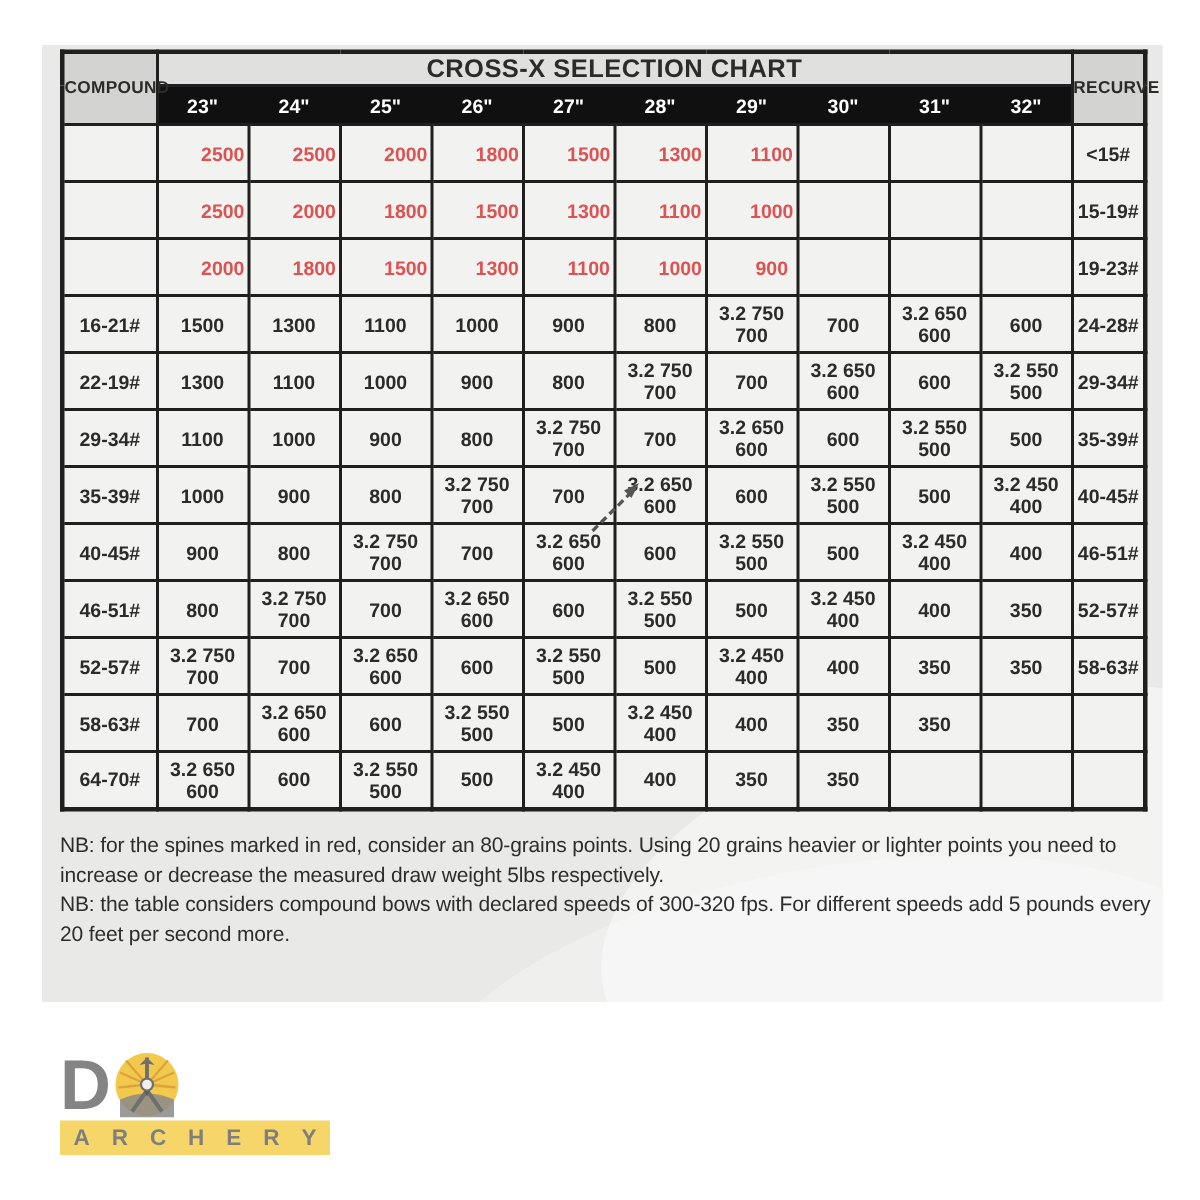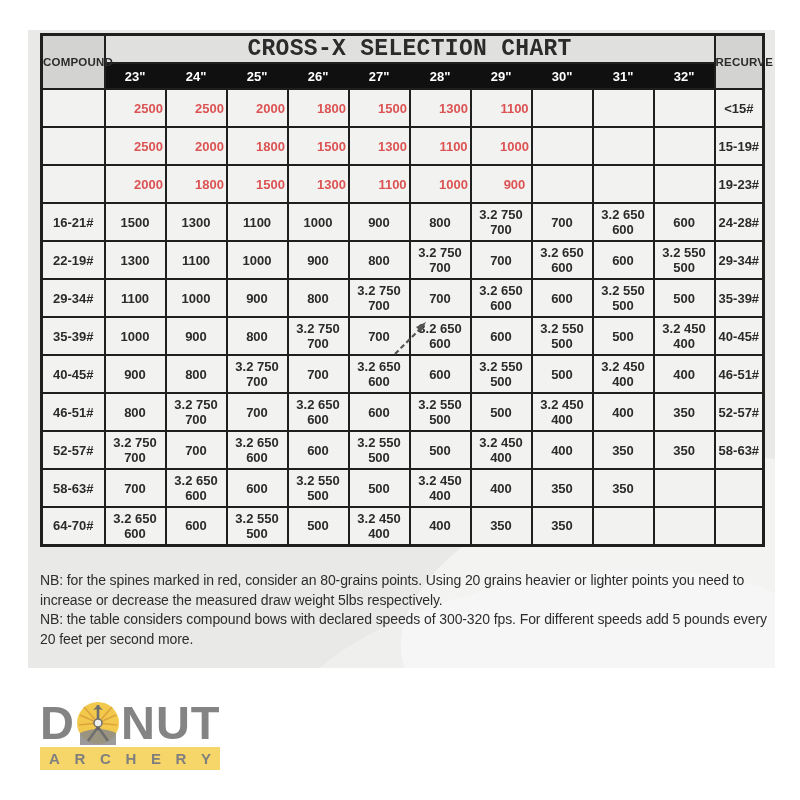--- a/index.html
+++ b/index.html
@@ -37,41 +37,40 @@
   table.spine col.c-recurve{width:49px;}
   table.spine th, table.spine td{
     border:2px solid var(--border);
     text-align:center; vertical-align:middle;
     font-weight:bold; color:var(--ink);
   }
   th.compound-hdr, th.recurve-hdr{
     background:var(--hdrgray); font-size:11.5px; letter-spacing:0.2px;margin-left:44px;
   }
   th.title-cell{
-    background:var(--titlebg); font-size:23px; letter-spacing:0.3px;
-    height:21px; color:#111;font-family:Liberation Mono, monospace;
+    background:var(--titlebg); font-size:17px; letter-spacing:0.3px;
+    height:21px; color:#111;
   }
   tr.band-row th{
     background:var(--band); color:#ffffff; font-size:13px;
     height:26px; border-color:var(--band); border-bottom-color:var(--border);
   }
   td.spine-cell, td.compound-cell, td.recurve-cell{
     background:var(--cell); font-size:13px; height:38px;
     white-space:pre-line; line-height:15px;
   }
   tr.red td.spine-cell{ color:var(--red);padding-left:27px; }
   .arrow-note{
     position:absolute; left:388px; top:314px; width:46px; height:46px;
     pointer-events:none;
   }
   .notes{
     position:absolute; left:40px; top:554px; width:732px;
     font-size:14px; line-height:19.5px; color:#2d2d2d; letter-spacing:-0.1px;
     font-weight:normal;
-    margin-top:17px;
   }
   .logo{
     position:absolute; left:40px; top:700px; width:180px;
   }
   .logo-word{
     display:flex; align-items:center; color:var(--logogray);
     font-size:47px; font-weight:bold; letter-spacing:1px; line-height:46px;
   }
   .logo-o{ width:44px; height:44px; margin:0 1px; flex:0 0 auto;}
   .logo-sub{
@@ -351,21 +350,20 @@
       <path d="M4 32 Q22 24 40 32 L40 44 L4 44 Z" fill="#8a8a8a" opacity="0.85"></path>
       <g stroke="#6f6f6f" stroke-width="2.6" fill="none">
         <line x1="22" y1="4" x2="22" y2="26"></line>
         <line x1="22" y1="26" x2="12" y2="40"></line>
         <line x1="22" y1="26" x2="32" y2="40"></line>
       </g>
       <path d="M22 30 L18 22 L26 22 Z" fill="#5d5d5d"></path>
       <path d="M22 4 L17 9 L22 8 L27 9 Z" fill="#6f6f6f"></path>
       <circle cx="22" cy="22" r="4" fill="#efefed" stroke="#6f6f6f" stroke-width="1.5"></circle>
     </svg>
-    <span>NUT</span>
   </div>
   <div class="logo-sub">
       <span>A</span>
       <span>R</span>
       <span>C</span>
       <span>H</span>
       <span>E</span>
       <span>R</span>
       <span>Y</span>
     </div>

